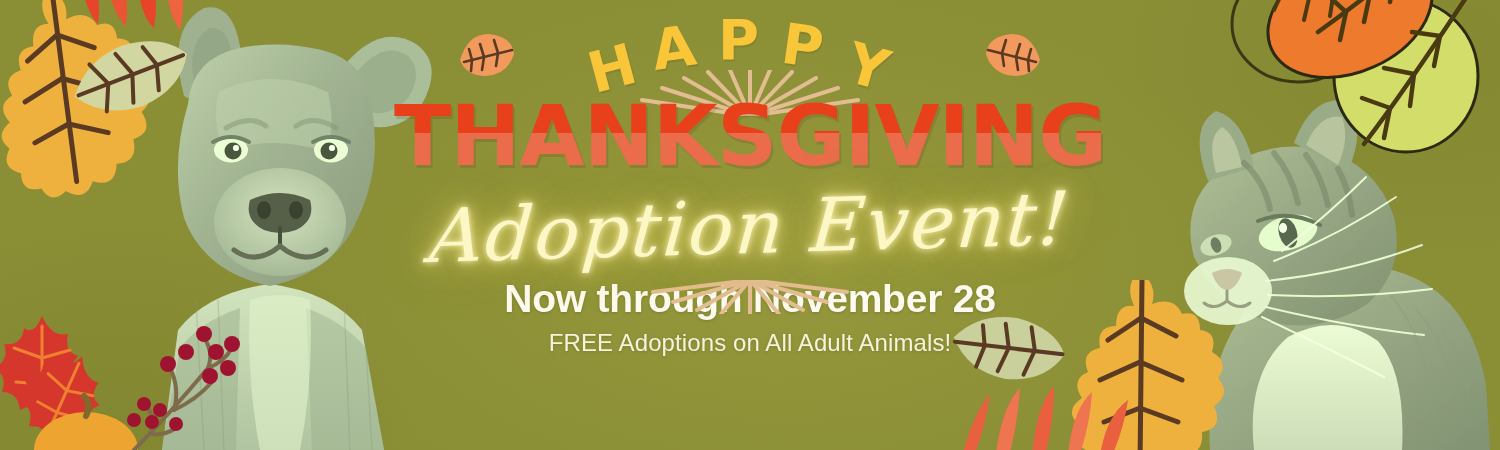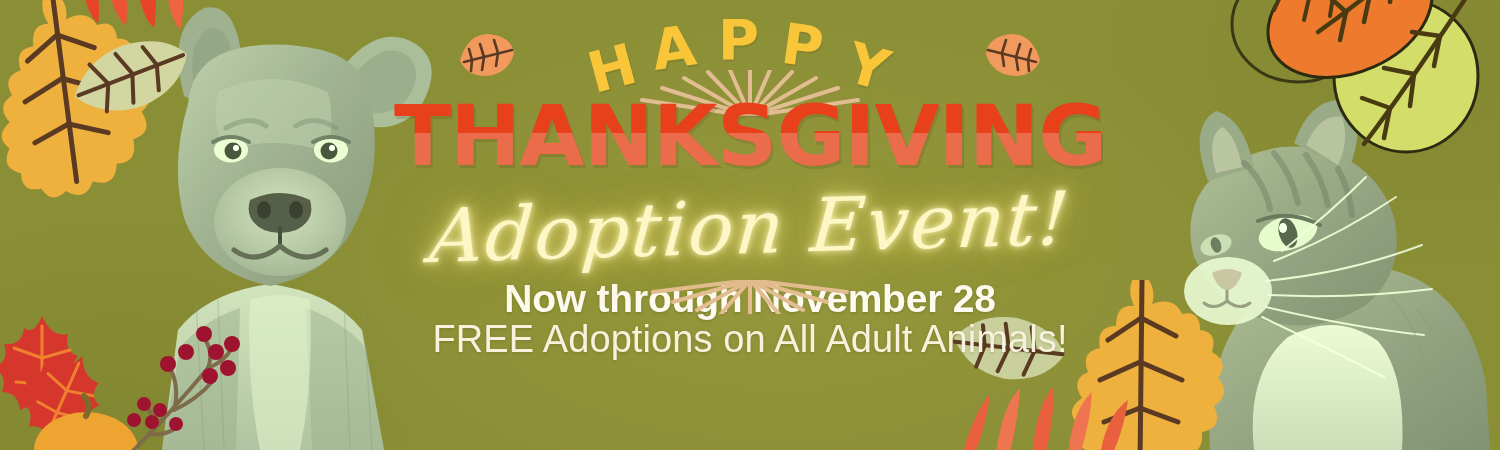--- a/index.html
+++ b/index.html
@@ -140,24 +140,24 @@
     font-family: "Liberation Sans", sans-serif;
     font-weight: bold;
     font-size: 39px;
     line-height: 1.05;
     color: #fdfaf0;
     letter-spacing: -0.2px;
     text-shadow: 0 1px 3px rgba(70,70,20,0.28);
   }
 
   .subline {
-    margin-top: 0;
+    margin-top: 10px;
     font-family: "Liberation Sans", sans-serif;
     font-weight: normal;
-    font-size: 38px;
+    font-size: 24px;
     line-height: 1.05;
     color: #f6f2dc;
     letter-spacing: 0.1px;
     text-shadow: 0 1px 3px rgba(70,70,20,0.25);
   }
 </style>
 </head>
 <body>
 
 <div class="banner">

